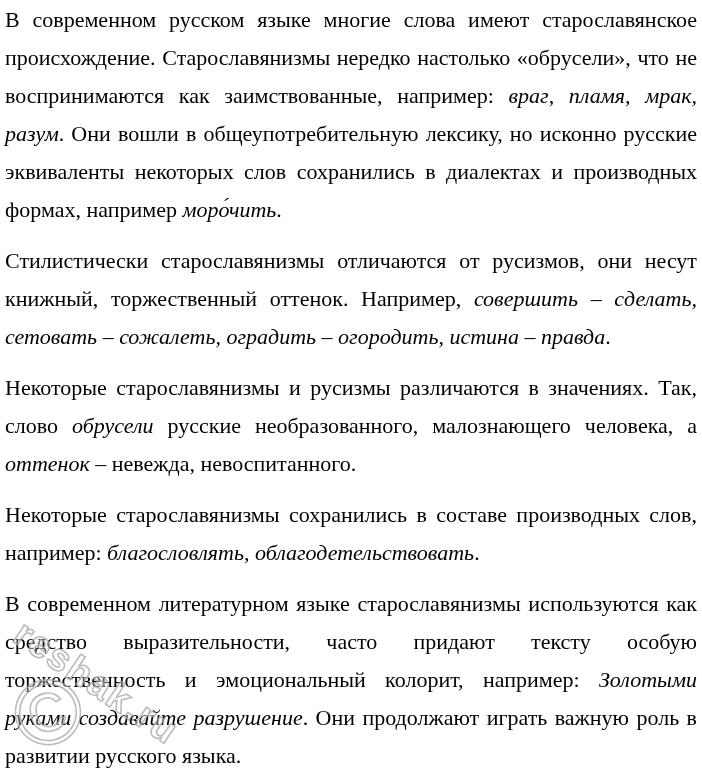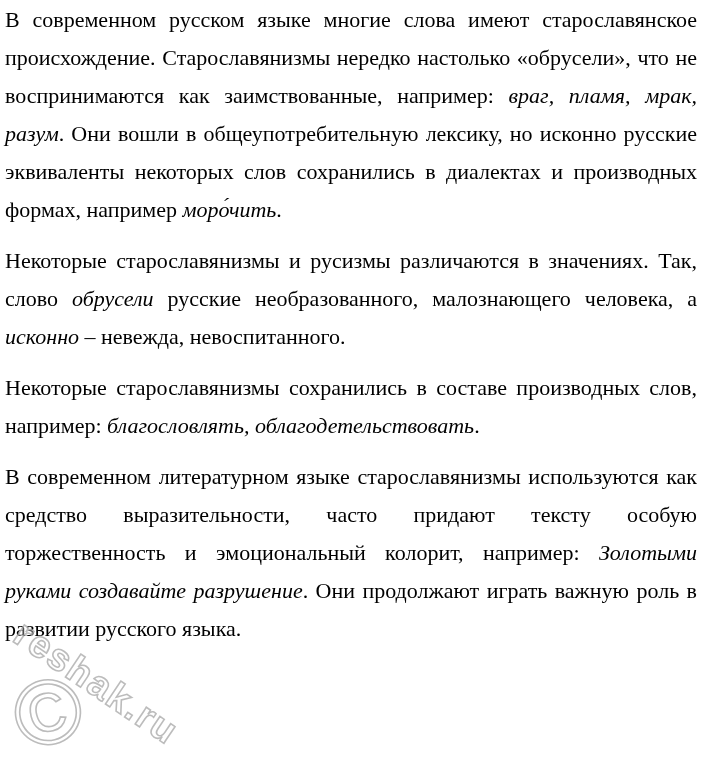--- a/index.html
+++ b/index.html
@@ -72,18 +72,19 @@
 <div class="page">
 
   <div class="watermark-layer">
     <div class="watermark-text">reshak.ru</div>
     <div class="watermark-copyright">©</div>
   </div>
 
   <div class="content">
 
   <p class="para"><span class="">В современном русском языке многие слова имеют старославянское происхождение. Старославянизмы нередко настолько «обрусели», что не воспринимаются как заимствованные, например: </span><span class="it">враг, пламя, мрак, разум</span><span class="">. Они вошли в общеупотребительную лексику, но исконно русские эквиваленты некоторых слов сохранились в диалектах и производных формах, например </span><span class="it">моро́чить</span><span class="">.</span></p>
-      <p class="para"><span class="">Некоторые старославянизмы и русизмы различаются в значениях. Так, слово </span><span class="it">обрусели</span><span class=""> русские необразованного, малознающего человека, а </span><span class="it">исконно</span><span class=""> – невежда, невоспитанного.</span></p>
+      <p class="para"><span class="">Стилистически старославянизмы отличаются от русизмов, они несут книжный, торжественный оттенок. Например, </span><span class="it">совершить – сделать, сетовать – сожалеть, оградить – огородить, истина – правда</span><span class="">.</span></p>
+      <p class="para"><span class="">Некоторые старославянизмы и русизмы различаются в значениях. Так, слово </span><span class="it">обрусели</span><span class=""> русские необразованного, малознающего человека, а </span><span class="it">оттенок</span><span class=""> – невежда, невоспитанного.</span></p>
       <p class="para"><span class="">Некоторые старославянизмы сохранились в составе производных слов, например: </span><span class="it">благословлять, облагодетельствовать</span><span class="">.</span></p>
       <p class="para"><span class="">В современном литературном языке старославянизмы используются как средство выразительности, часто придают тексту особую торжественность и эмоциональный колорит, например: </span><span class="it">Золотыми руками создавайте разрушение</span><span class="">. Они продолжают играть важную роль в развитии русского языка.</span></p>
     </div>
 
 </div>
 
 </body></html>

